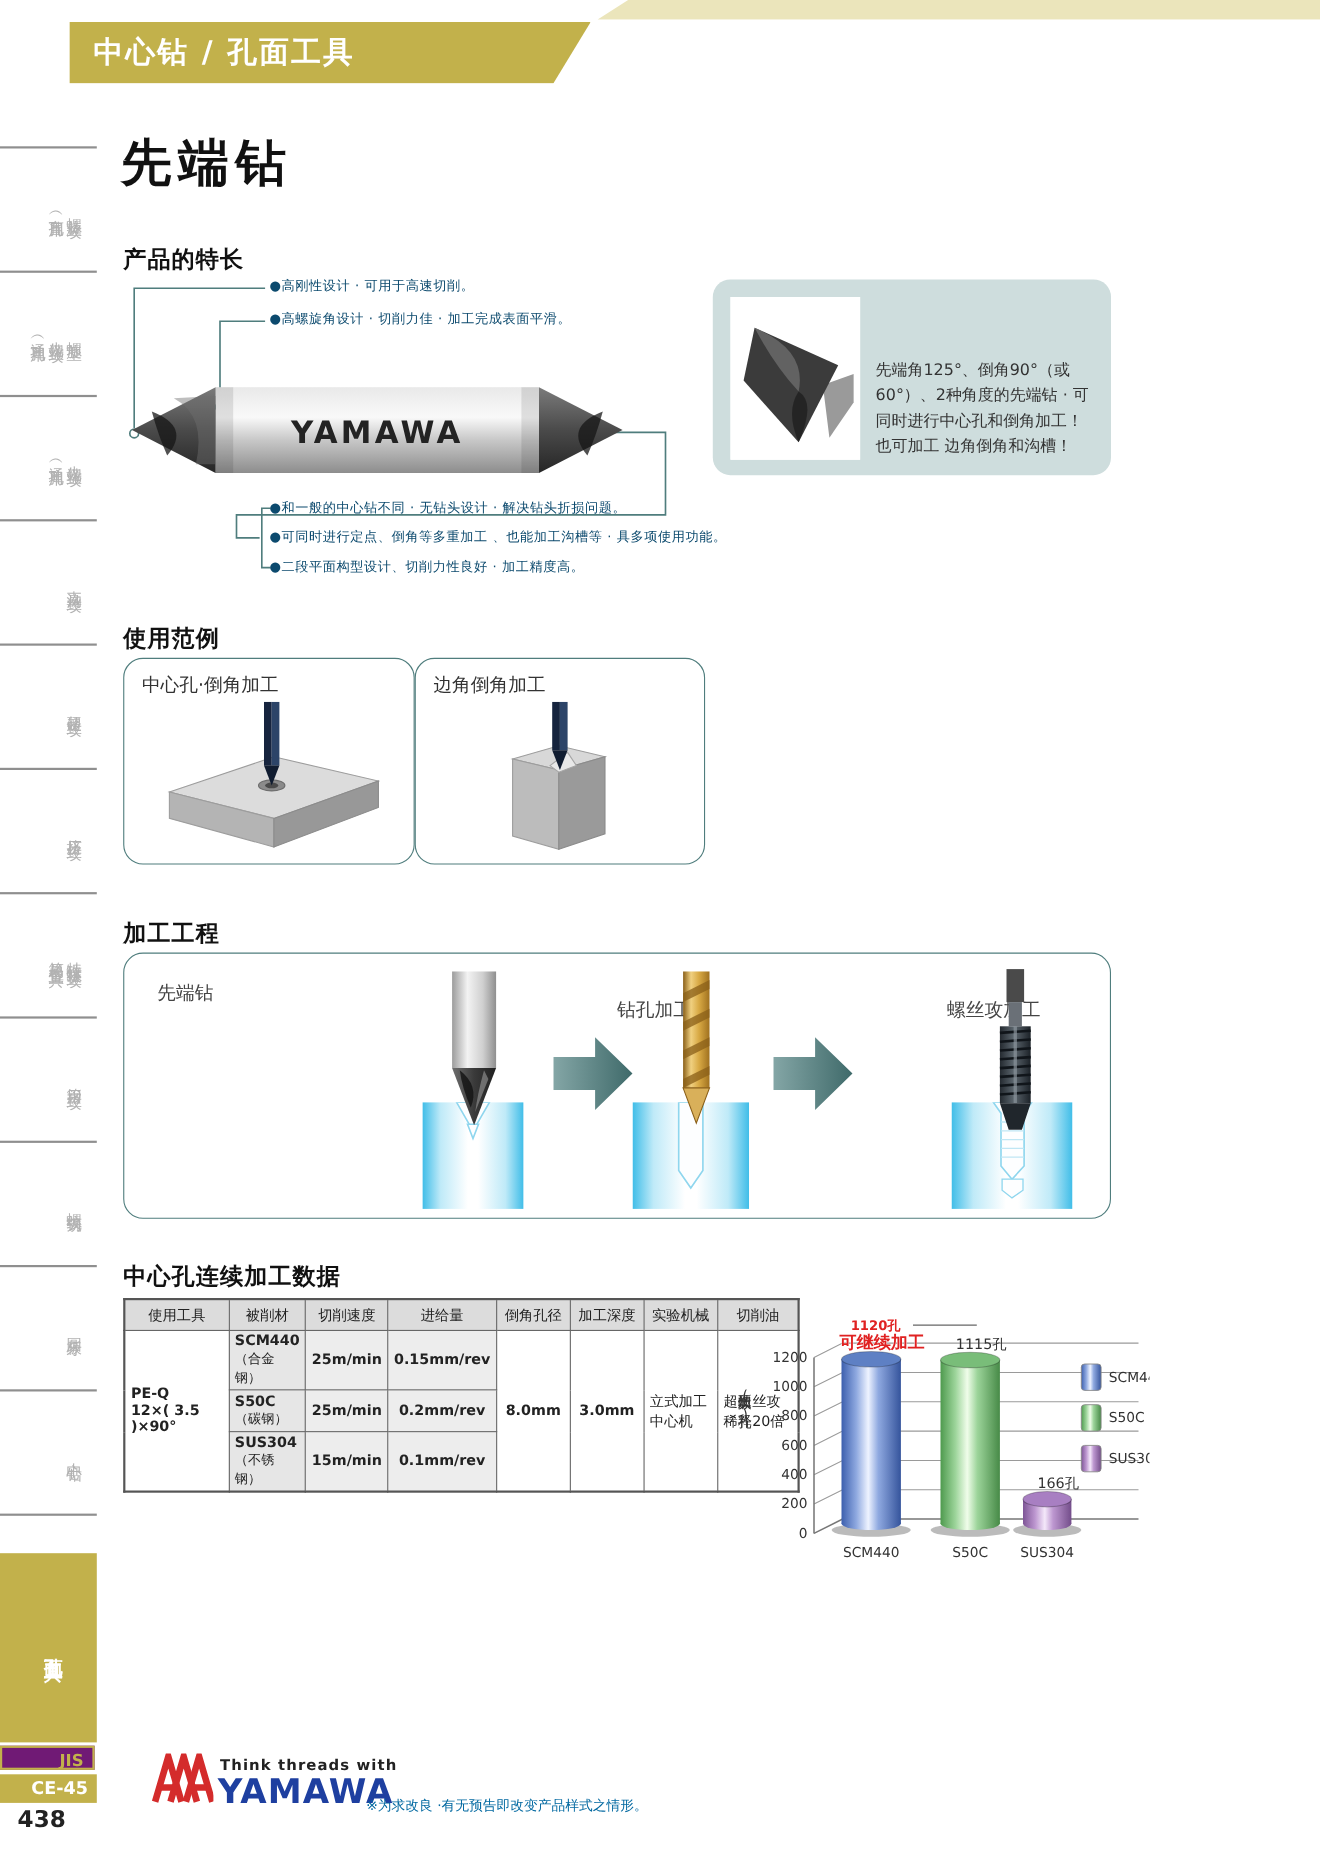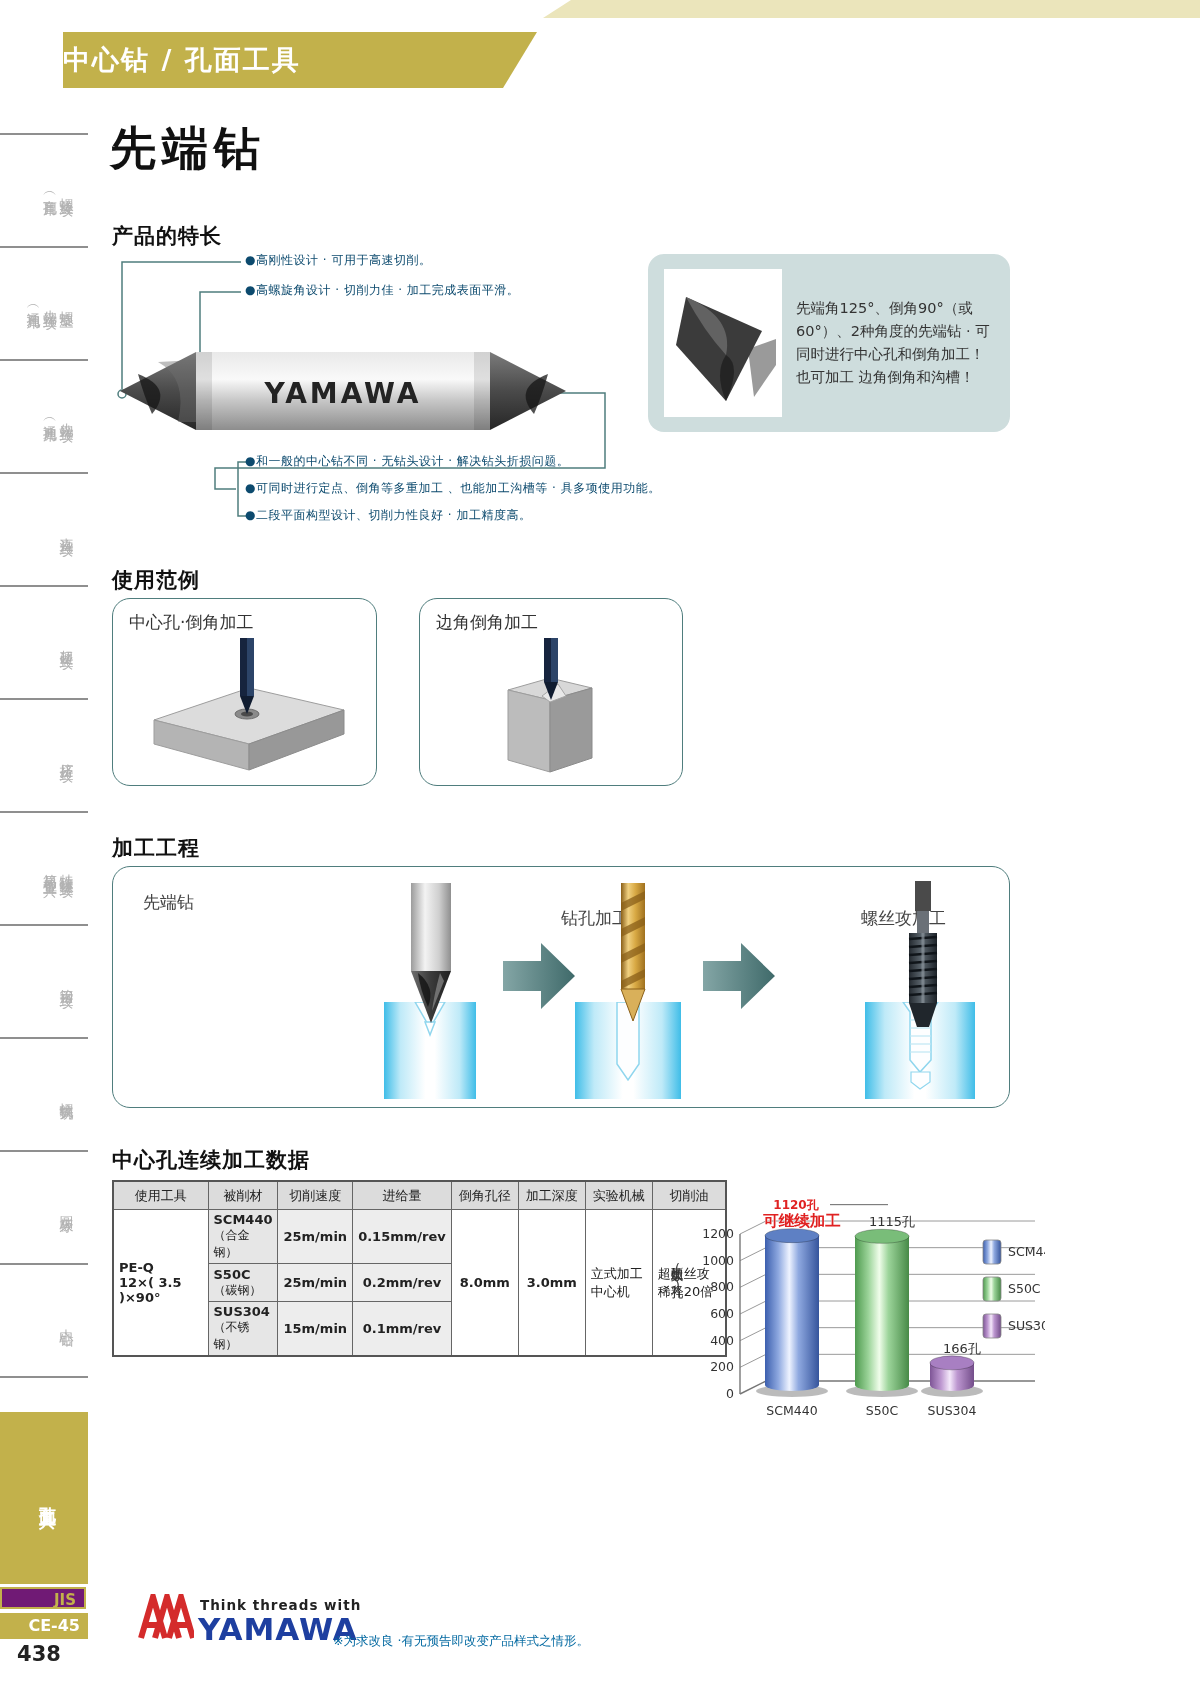--- a/index.html
+++ b/index.html
@@ -5,53 +5,53 @@
   html,body{margin:0;padding:0;}
   body{
     width:1200px;height:1698px;position:relative;background:#fff;
     font-family:"DejaVu Sans","Liberation Sans",sans-serif;color:#333;
     overflow:hidden;
   }
   .abs{position:absolute;}
   
   .top-strip{left:543px;top:0;width:657px;height:18px;background:#ebe5bb;
     clip-path:polygon(28px 0,100% 0,100% 100%,0 100%);}
-  .banner{left:63px;top:32px;width:474px;height:56px;background:#c2b14b;
+  .banner{left:63px;top:20px;width:474px;height:56px;background:#c2b14b;
     clip-path:polygon(0 0,100% 0,calc(100% - 34px) 100%,0 100%);
-    color:#fff;font-size:27px;font-weight:bold;line-height:56px;
+    color:#fff;font-size:27px;font-weight:bold;line-height:56px;padding-left:22px;
     box-sizing:border-box;letter-spacing:2px;}
   
   .sidebar{left:0;top:133px;width:88px;border-bottom:2px solid #8f8f8f;}
   .sb-item{height:113px;border-top:2px solid #8f8f8f;display:flex;
     justify-content:flex-end;align-items:center;padding-right:13px;box-sizing:border-box;}
   .vtext{writing-mode:vertical-rl;text-orientation:upright;white-space:pre-line;
     letter-spacing:2px;line-height:1.18;}
   .sb-item .vtext{color:#b2b2b2;font-size:14px;}
   .sb-tab{left:0;top:1412px;width:88px;height:172px;background:#c2b14b;
     display:flex;justify-content:flex-end;align-items:center;padding-right:30px;box-sizing:border-box;}
   .sb-tab .vtext{color:#fff;font-size:17px;font-weight:bold;}
   .jis-box{left:0;top:1587px;width:86px;height:22px;border:2px solid #c2b14b;background:#701a75;
     color:#c2b14b;font-weight:bold;font-size:15px;text-align:right;line-height:22px;
     padding-right:8px;box-sizing:border-box;}
   .ce-box{left:0;top:1613px;width:88px;height:26px;background:#c2b14b;color:#fff;
     font-weight:bold;font-size:16px;text-align:right;line-height:26px;padding-right:8px;box-sizing:border-box;}
-  .pagenum{left:0;top:1642px;width:88px;text-align:center;padding-right:10px;box-sizing:border-box;
+  .pagenum{left:16px;top:1642px;width:88px;text-align:left;padding-right:10px;box-sizing:border-box;
     font-size:21px;font-weight:bold;color:#222;}
   
   .page-title{left:110px;top:118px;font-size:46px;font-weight:bold;color:#111;letter-spacing:6px;}
   .sec-head{font-size:21px;font-weight:bold;color:#111;letter-spacing:1px;}
   
   .features{left:100px;top:248px;width:1090px;height:310px;}
   .bullet{position:absolute;font-size:12px;color:#0c4a6e;letter-spacing:0.5px;}
   .info-box{position:absolute;left:548px;top:6px;width:362px;height:178px;background:#cedddd;
-    border-radius:16px;display:flex;align-items:center;padding:14px 16px;box-sizing:border-box;gap:14px;}
+    border-radius:16px;display:flex;align-items:flex-end;padding:14px 16px;box-sizing:border-box;gap:14px;}
   .info-photo{width:118px;height:148px;background:#fff;flex:none;}
   .info-text{font-size:14.5px;line-height:1.58;color:#333;}
   
-  .examples-row{left:112px;top:598px;display:flex;gap:42px;}
+  .examples-row{left:112px;top:598px;display:flex;}
   .ex-box{border:1.5px solid #4f7d7d;border-radius:18px;height:188px;box-sizing:border-box;
     padding:12px 16px;}
   .ex-title{font-size:17px;color:#333;margin-bottom:4px;}
   
   .proc-box{left:112px;top:866px;width:898px;height:242px;border:1.5px solid #4f7d7d;
     border-radius:18px;box-sizing:border-box;}
   .proc-label{position:absolute;font-size:17px;color:#444;}
   .proc-badge{position:absolute;left:6px;top:60px;width:172px;height:168px;border-radius:50%;
     background:#3f6a6a;color:#fff;display:flex;align-items:center;justify-content:center;
     text-align:center;font-size:17px;line-height:1.6;white-space:pre-line;letter-spacing:1px;}

